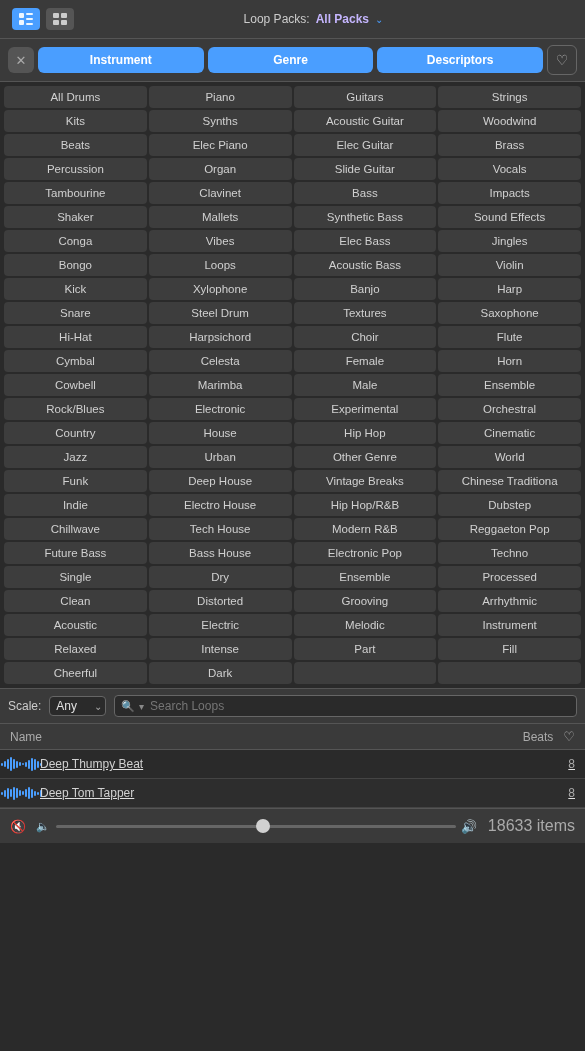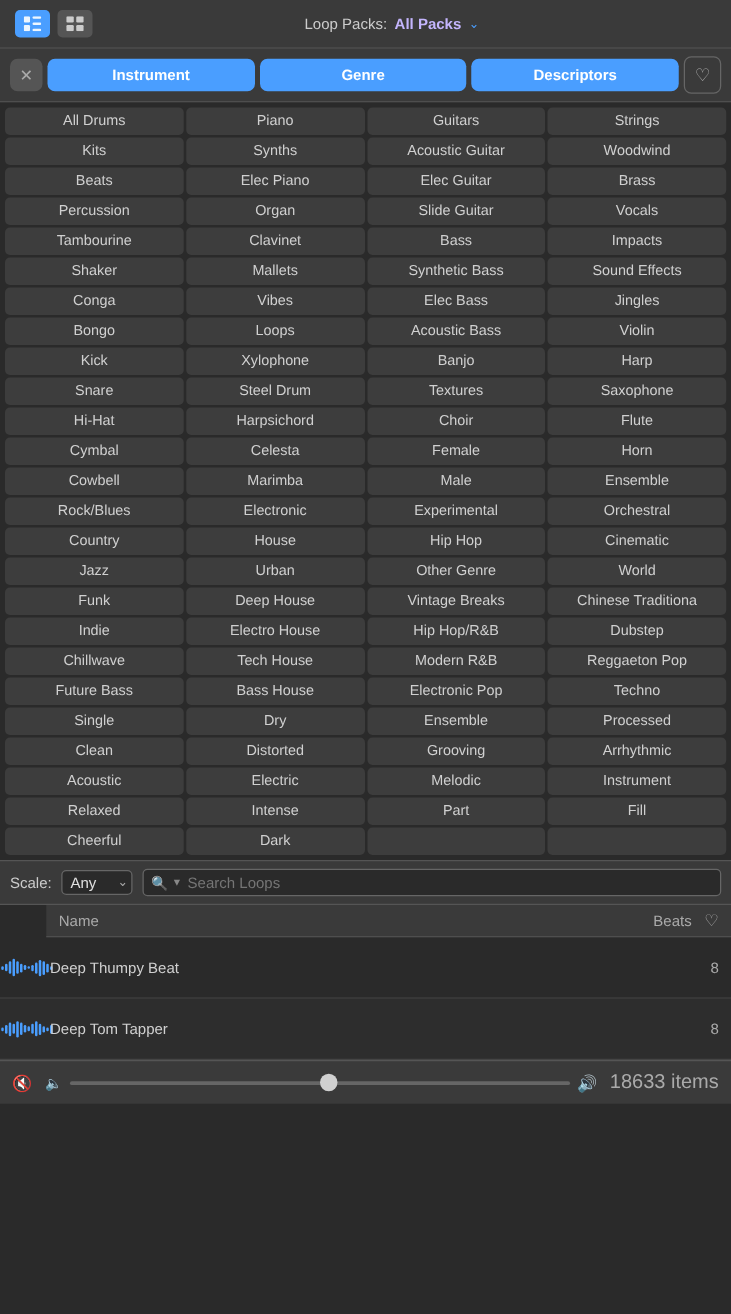--- a/index.html
+++ b/index.html
@@ -194,21 +194,20 @@
     }
 
     
     .table-header {
       background: #3a3a3a;
       padding: 5px 10px;
       display: flex;
       align-items: center;
       justify-content: space-between;
       border-bottom: 1px solid #555;
-      margin-left: 37px;
     }
     .table-header-name {
       color: #aaa;
       font-size: 12px;
       font-weight: 500;
     }
     .table-header-right {
       display: flex;
       align-items: center;
       gap: 10px;
@@ -218,25 +217,26 @@
       font-size: 12px;
     }
     .table-header-heart {
       color: #aaa;
       font-size: 13px;
     }
 
     
     .table-row {
       background: #2d2d2d;
-      padding: 16px 10px;
+      padding: 6px 10px;
       display: flex;
       align-items: center;
       gap: 8px;
       border-bottom: 1px solid #444;
+      text-decoration: underline;
     }
     .table-row:nth-child(odd) {
       background: #2a2a2a;
     }
     .row-icon {
       width: 22px;
       height: 16px;
       display: flex;
       align-items: center;
       justify-content: center;

